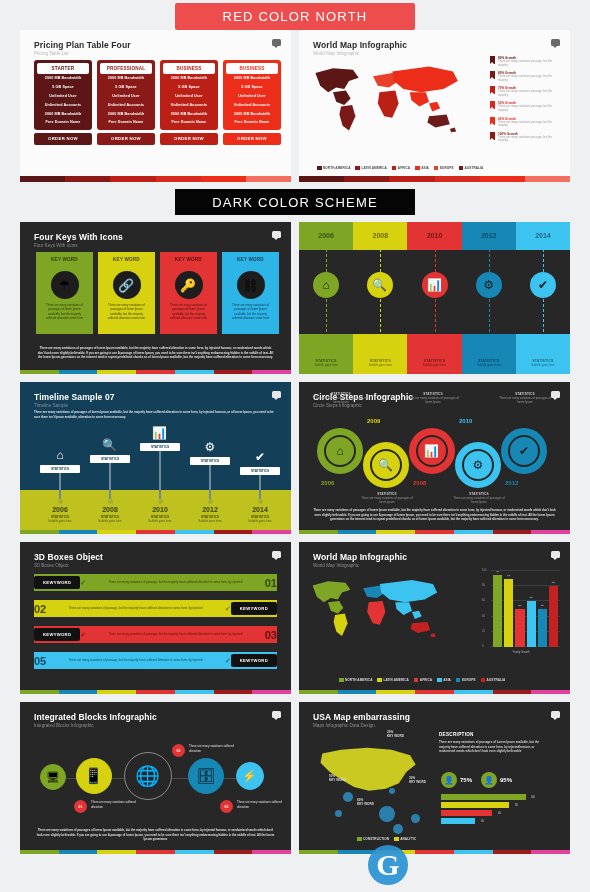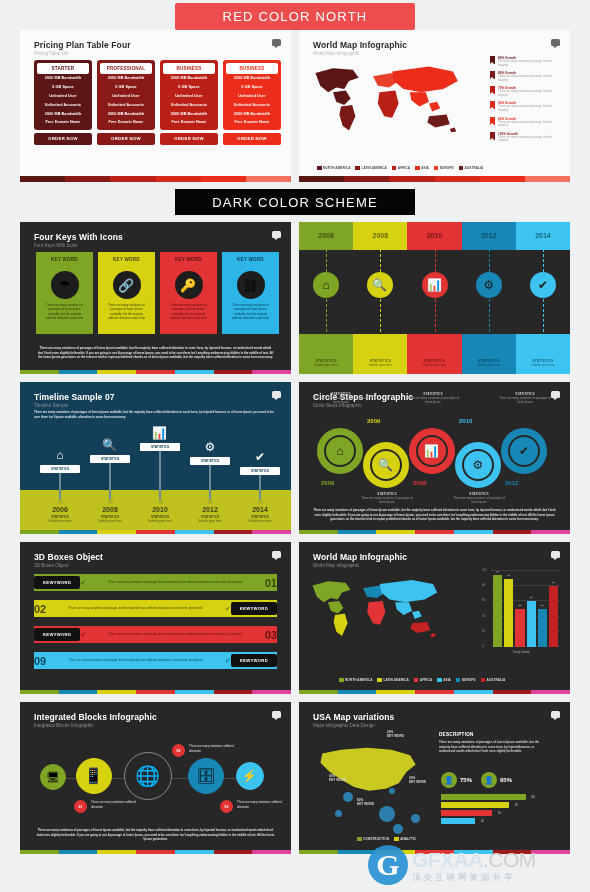--- a/index.html
+++ b/index.html
@@ -555,21 +555,21 @@
         </div>
         <div class="bx" style="top:82px">
           <div class="bar" style="background:#e23434"></div>
           <div class="kw">KEWYWORD</div>
           <div class="chk" style="color:#8e1919">✔</div>
           <div class="tx" style="color:#651010">There are many variations of passage, but the majority have suffered alteration in some form, by injected</div>
           <div class="num" style="color:#651010">03</div>
         </div>
         <div class="bx" style="top:108px">
           <div class="bar" style="background:#3cc3f0"></div>
-          <div class="num" style="color:#0e4a62">09</div>
+          <div class="num" style="color:#0e4a62">05</div>
           <div class="tx" style="color:#0e4a62">There are many variations of passage, but the majority have suffered alteration in some form, by injected</div>
           <div class="chk" style="color:#1b7ba0">✔</div>
           <div class="kw">KEWYWORD</div>
         </div>
       </div>
     <div class="darkstrip">
       <i style="background:#7fa525"></i>
         <i style="background:#1787b5"></i>
         <i style="background:#d6d20f"></i>
       <i style="background:#e23434"></i>
@@ -678,21 +678,21 @@
         <i style="background:#d6d20f"></i>
       <i style="background:#e23434"></i>
         <i style="background:#3cc3f0"></i>
         <i style="background:#9e1b1b"></i>
         <i style="background:#e0439c"></i>
     </div>
   </div>
 
   <div class="slide dark">
     <div class="head">
-      <div class="s-title">USA Map variations</div>
+      <div class="s-title">USA Map embarrassing</div>
       <div class="s-sub">Maps Infographic Data Design</div>
     </div>
     <div class="pill"></div>
     <svg viewBox="0 0 120 70" style="position:absolute;left:14px;top:38px;width:112px;height:66px">
       <path fill="#c9c922" d="M10 14 L30 10 L58 8 L84 10 L104 16 L110 26 L100 34 L92 46 L78 52 L60 54 L44 50 L30 42 L18 34 L8 24 Z"></path>
     </svg>
     <div id="usa-wrap">
         <div style="position:absolute;left:44px;top:90px;width:10px;height:10px;border-radius:50%;background:#2e8fc4;opacity:.85"></div>
         <div style="position:absolute;left:36px;top:108px;width:7px;height:7px;border-radius:50%;background:#2e8fc4;opacity:.85"></div>
         <div style="position:absolute;left:80px;top:104px;width:16px;height:16px;border-radius:50%;background:#2e8fc4;opacity:.85"></div>
@@ -753,17 +753,13 @@
       <i style="background:#e23434"></i>
         <i style="background:#3cc3f0"></i>
         <i style="background:#9e1b1b"></i>
         <i style="background:#e0439c"></i>
     </div>
   </div>
 </div>
 
 <div class="wmark">
   <div class="gc">G</div>
-  <div class="wt">
-    <div class="w1"><span>GFXAA</span><i>.COM</i></div>
-    <div class="w2">顶尖互联网资源分享</div>
-  </div>
 </div>
 
 </body></html>

